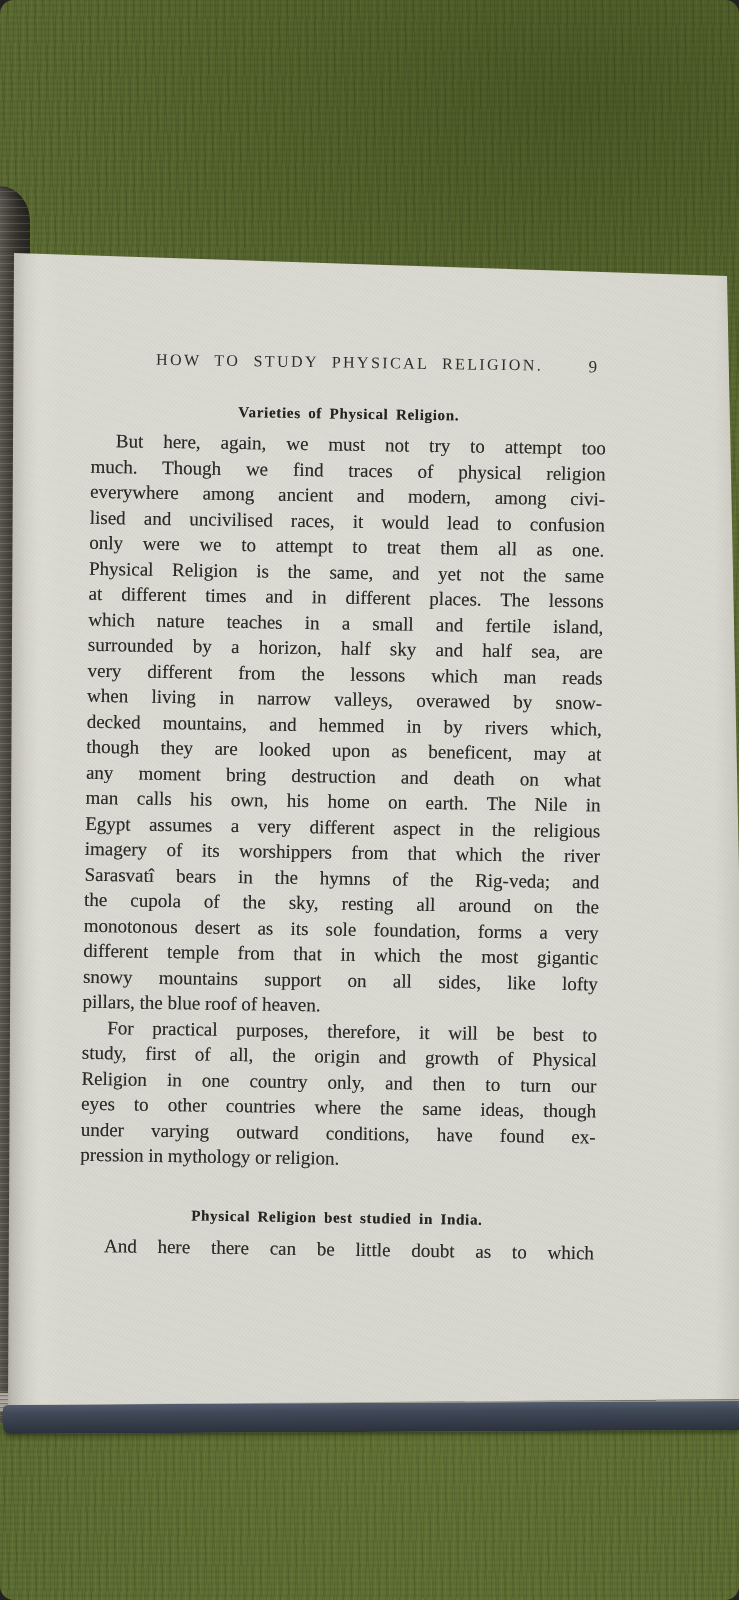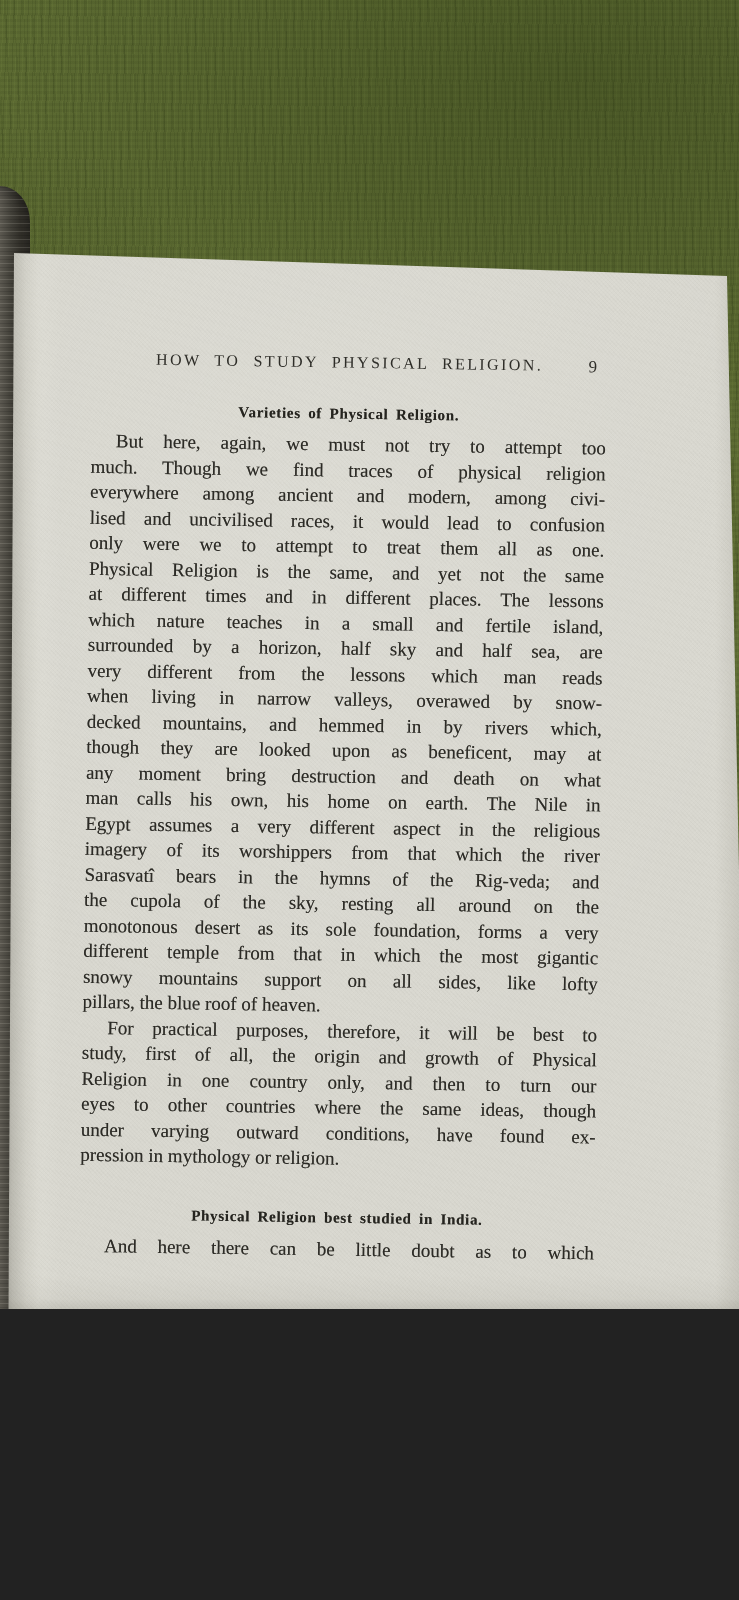--- a/index.html
+++ b/index.html
@@ -1,18 +1,19 @@
 <!DOCTYPE html>
 <html><head>
 <meta charset="utf-8">
 <style>
   html,body{margin:0;padding:0;background:#222;}
   .scene{
-    position:relative;width:739px;height:1309px;overflow:hidden;
+    position:relative;width:739px;height:1600px;overflow:hidden;
     font-family:"Liberation Serif","DejaVu Serif",serif;
+    border-radius:14px;
   }
   
   .fabric{
     position:absolute;inset:0;background-color:#5c6a32;
     background-image:
       radial-gradient(ellipse 900px 520px at 78% 6%, rgba(38,50,15,0.35), transparent 70%),
       radial-gradient(ellipse 620px 900px at -6% 50%, rgba(28,38,10,0.32), transparent 60%),
       radial-gradient(ellipse 820px 620px at 55% 88%, rgba(118,138,60,0.20), transparent 65%),
       radial-gradient(ellipse 500px 300px at 30% 30%, rgba(130,150,72,0.12), transparent 70%),
       repeating-linear-gradient(92deg, rgba(24,33,8,0.13) 0 1px, transparent 1px 3px, rgba(148,168,84,0.10) 3px 4px, transparent 4px 7px),

